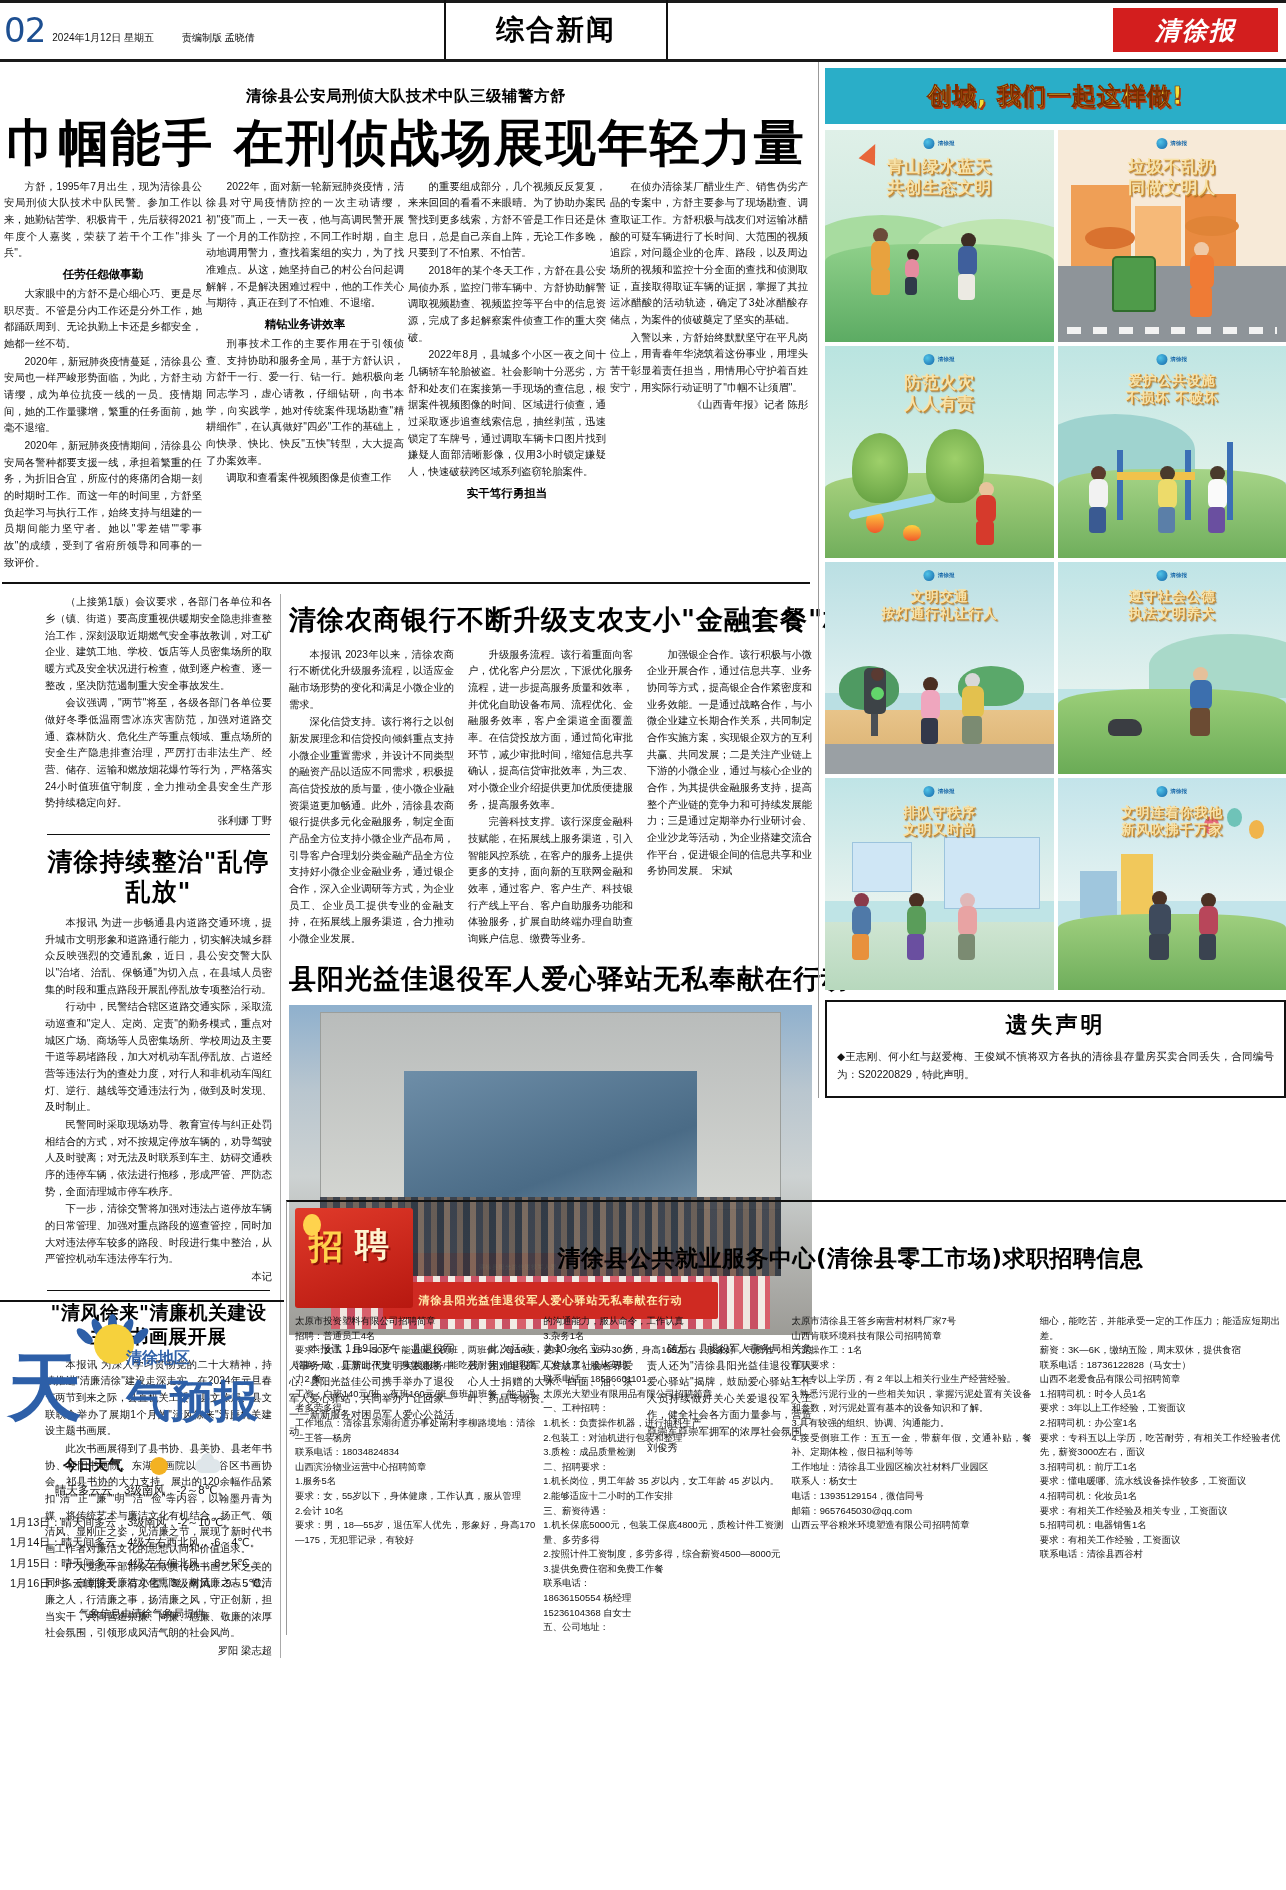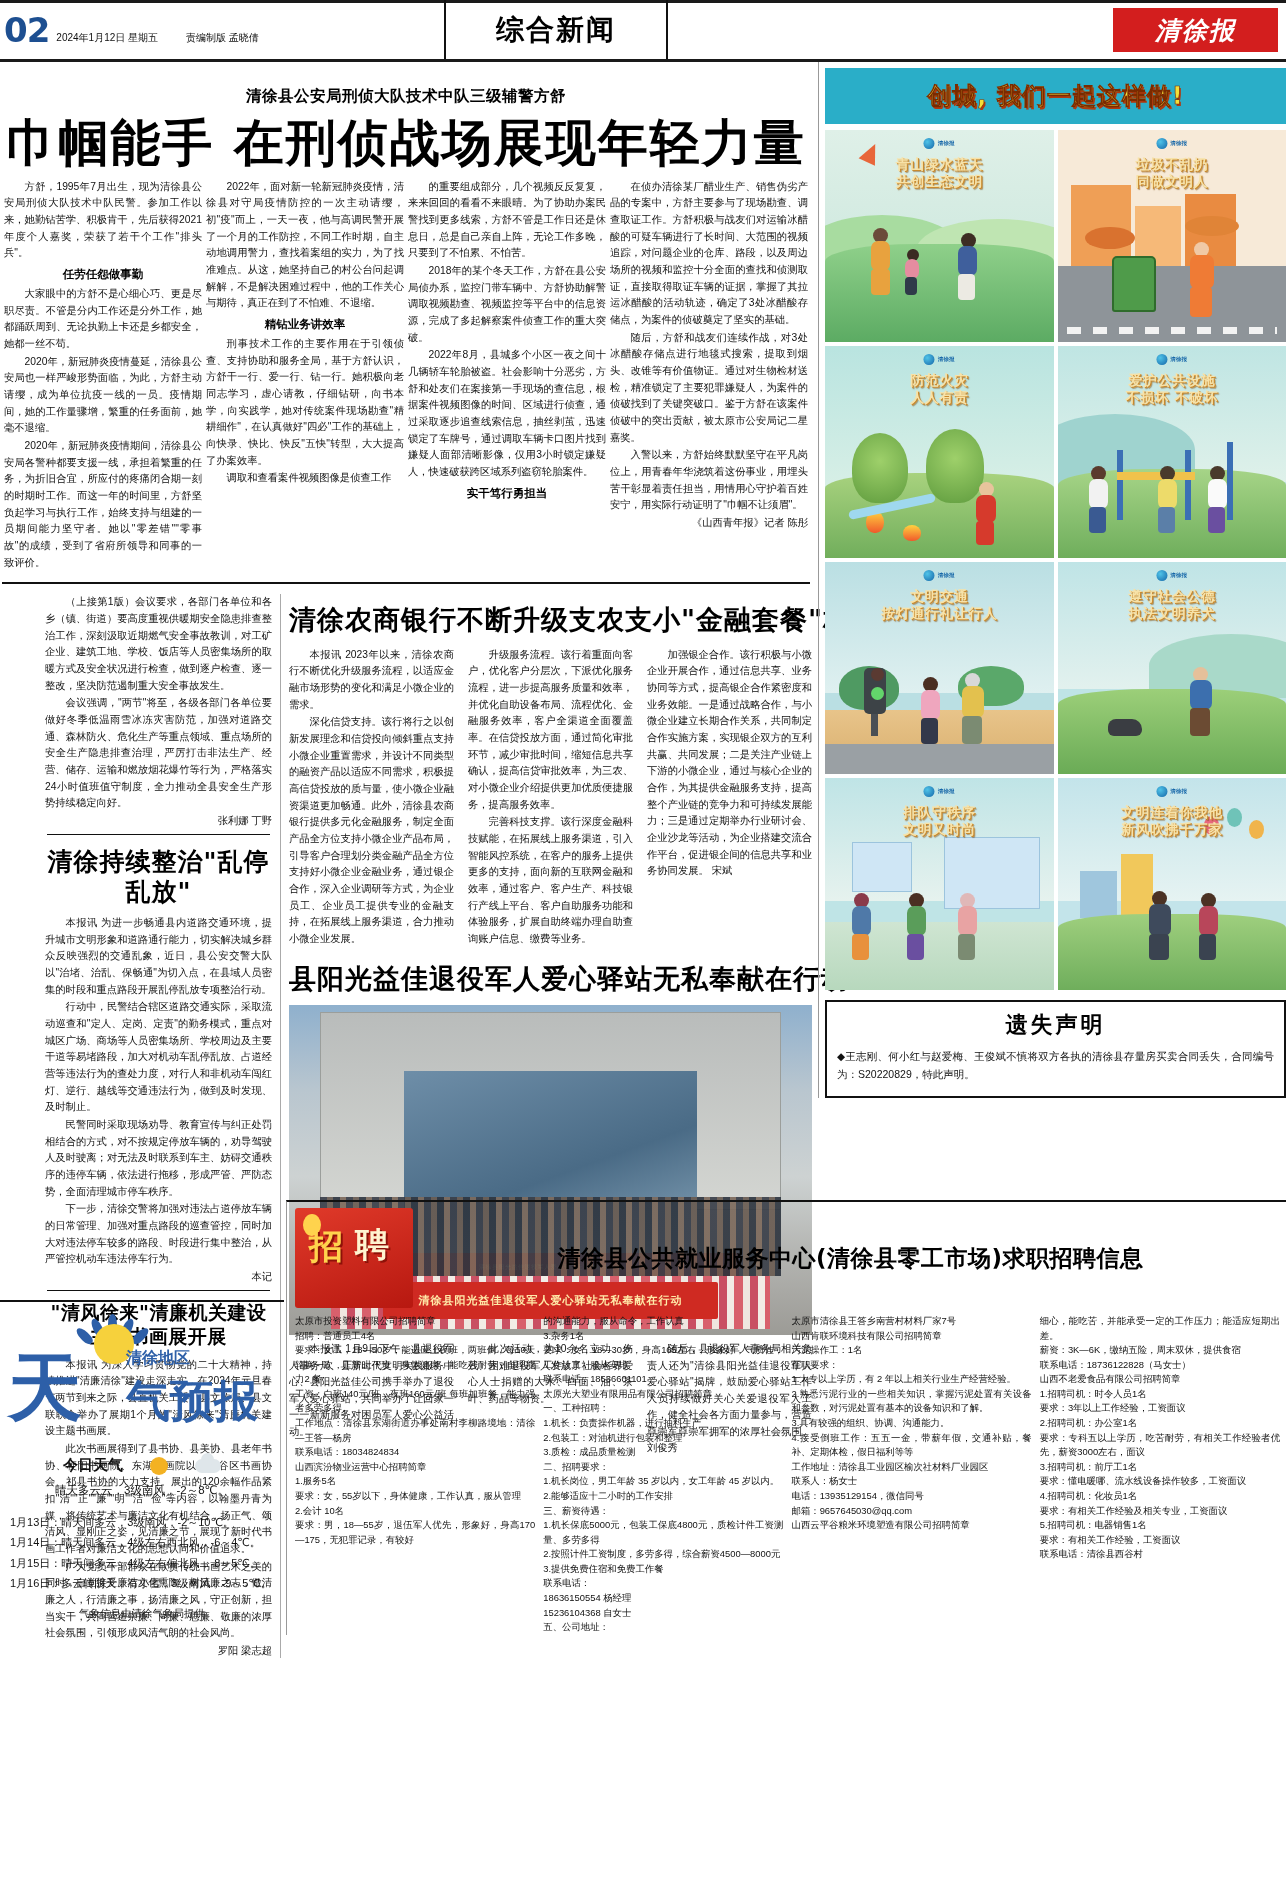--- a/index.html
+++ b/index.html
@@ -24,21 +24,21 @@
     border-bottom: 3px solid #1a1a1a;
     display: flex;
     align-items: flex-end;
   }
   .masthead-top-rule {
     position: absolute; left: 0; right: 0; top: 0;
     height: 3px; background: #1a1a1a;
   }
   .page-num {
     font-family: "DejaVu Sans", sans-serif;
-    font-size: 34px; font-weight: 700;
+    font-size: 34px; font-weight: 400;
     color: #1d4f91;
     line-height: 1;
     margin-left: 4px; margin-bottom: 12px;
     letter-spacing: -1px;
   }
   .masthead-date {
     font-size: 10px; color: #111;
     margin-left: 7px; margin-bottom: 14px;
     white-space: nowrap;
   }
@@ -192,21 +192,21 @@
     width: 11px; height: 11px; border-radius: 50%;
     background: radial-gradient(circle at 35% 35%, #4fc3e8, #1566a8);
   }
   .poster .logo .ltxt {
     font-size: 5.5px; color: #1566a8; font-weight: 700; letter-spacing: 0.2px;
   }
   .poster .ptitle {
     position: absolute; left: 0; right: 0; top: 26px;
     text-align: center;
     font-family: "DejaVu Sans", sans-serif;
-    font-size: 14px; font-weight: 900;
+    font-size: 17px; font-weight: 900;
     color: #f7e2a8;
     text-shadow: 1.2px 1.2px 0 #c98a2e, 2px 2px 1px rgba(120,70,10,.5);
     line-height: 1.22;
     z-index: 5;
     letter-spacing: 0.5px;
   }
   .poster .ptitle.sm { font-size: 14px; }
 
   
   .art { position: absolute; inset: 0; }
@@ -493,21 +493,20 @@
           <p class="body">调取和查看案件视频图像是侦查工作</p>
         </div>
         <div class="col">
           <p class="body">的重要组成部分，几个视频反反复复，来来回回的看看不来眼晴。为了协助办案民警找到更多线索，方舒不管是工作日还是休息日，总是自己亲自上阵，无论工作多晚，只要到了不怕累、不怕苦。</p>
           <p class="body">2018年的某个冬天工作，方舒在县公安局侦办系，监控门带车辆中、方舒协助解警调取视频勘查、视频监控等平台中的信息资源，完成了多起解察案件侦查工作的重大突破。</p>
           <p class="body">2022年8月，县城多个小区一夜之间十几辆轿车轮胎被盗。社会影响十分恶劣，方舒和处友们在案接第一手现场的查信息，根据案件视频图像的时间、区域进行侦查，通过采取逐步追查线索信息，抽丝剥茧，迅速锁定了车牌号，通过调取车辆卡口图片找到嫌疑人面部清晰影像，仅用3小时锁定嫌疑人，快速破获跨区域系列盗窃轮胎案件。</p>
           <div class="subhead">实干笃行勇担当</div>
         </div>
         <div class="col">
           <p class="body">在侦办清徐某厂醋业生产、销售伪劣产品的专案中，方舒主要参与了现场勘查、调查取证工作。方舒积极与战友们对运输冰醋酸的可疑车辆进行了长时间、大范围的视频追踪，对问题企业的仓库、路段，以及周边场所的视频和监控十分全面的查找和侦测取证，直接取得取证车辆的证据，掌握了其拉运冰醋酸的活动轨迹，确定了3处冰醋酸存储点，为案件的侦破奠定了坚实的基础。</p>
-          <p class="body">随后，方舒和战友们连续作战，对3处冰醋酸存储点进行地毯式搜索，提取到烟头、改锥等有价值物证。通过对生物检材送检，精准锁定了主要犯罪嫌疑人，为案件的侦破找到了关键突破口。鉴于方舒在该案件侦破中的突出贡献，被太原市公安局记二星嘉奖。</p>
           <p class="body">入警以来，方舒始终默默坚守在平凡岗位上，用青春年华浇筑着这份事业，用埋头苦干彰显着责任担当，用情用心守护着百姓安宁，用实际行动证明了"巾帼不让须眉"。</p>
           <div class="byline">《山西青年报》记者 陈彤</div>
         </div>
       </div>
 
       <hr class="rule">
 
       <div style="display:flex;padding-left:45px;">
 
         <div class="left-narrow">

